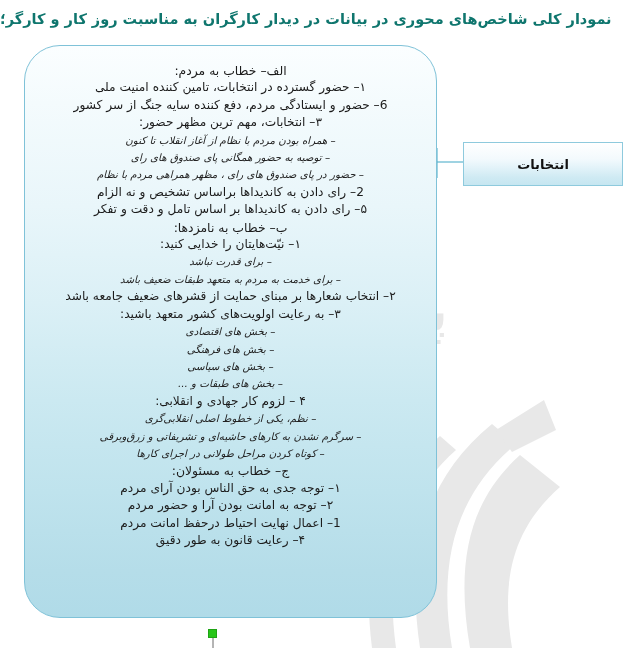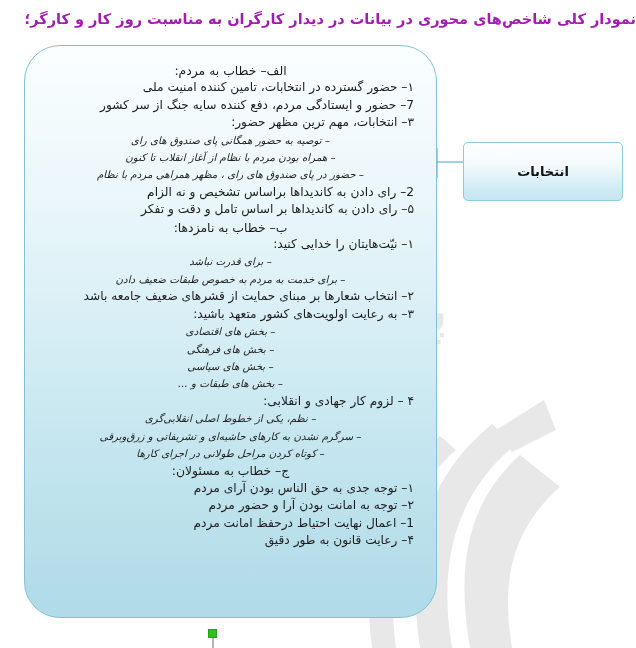--- a/index.html
+++ b/index.html
@@ -29,26 +29,26 @@
     font-family: "DejaVu Sans", "Liberation Sans", sans-serif;
     font-weight: 700;
   }
 
   
   #slide-title {
     position: absolute;
     top: 10px;
     left: 0;
     width: 636px;
-    text-align: right;
+    text-align: left;
     z-index: 6;
     font-family: "DejaVu Sans", "Liberation Sans", sans-serif;
     font-size: 14.5px;
     font-weight: 700;
-    color: #a21caf;
+    color: #0f766e;
     letter-spacing: 0px;
     line-height: 1.3;
     direction: rtl;
   }
 
   
   #connectors {
     position: absolute;
     inset: 0;
     z-index: 2;
@@ -91,44 +91,45 @@
   .lvl-head {
     font-size: 12.4px;
     font-weight: 400;
     text-align: center;
     line-height: 17.4px;
     font-family: "DejaVu Sans", "Liberation Sans", sans-serif;
   }
   .lvl-num {
     font-size: 12.2px;
     font-weight: 400;
+    text-align: center;
     line-height: 17.4px;
     font-family: "DejaVu Sans", "Liberation Sans", sans-serif;
   }
   
   .lvl-sub {
     font-size: 10.3px;
     font-weight: 400;
     font-style: italic;
     text-align: center;
     line-height: 17.4px;
     color: #222;
     font-family: "DejaVu Sans", "Liberation Sans", sans-serif;
   }
 
   
   #node-elections {
     position: absolute;
     left: 463px;
     top: 142px;
     width: 160px;
-    height: 59px;
+    height: 44px;
     box-sizing: border-box;
     border: 1px solid #8ecadd;
-    border-radius: 5px;
+    border-radius: 0;
     background: linear-gradient(to bottom,
                  #ffffff 0%,
                  #f3fafd 38%,
                  #e3f3f9 58%,
                  #cfeaf3 82%,
                  #c6e6f1 100%);
     z-index: 4;
     display: flex;
     align-items: center;
     justify-content: center;
@@ -180,31 +181,31 @@
   <path d="M437 162 L 463 162" stroke="#5fb6cf" stroke-width="1.2" fill="none"></path>
   <path d="M437 148 L 437 178" stroke="#5fb6cf" stroke-width="1.2" fill="none"></path>
 
   <path d="M213 634 L 213 648" stroke="#6a6a6a" stroke-width="1" fill="none"></path>
 </svg>
 
 <div id="content-box">
   <div id="content-lines">
       <div class="body-line lvl-head">الف– خطاب به مردم:</div>
       <div class="body-line lvl-num">۱– حضور گسترده در انتخابات، تامین کننده امنیت ملی</div>
-      <div class="body-line lvl-num">7– حضور و ایستادگی مردم، دفع کننده سایه جنگ از سر کشور</div>
+      <div class="body-line lvl-num">6– حضور و ایستادگی مردم، دفع کننده سایه جنگ از سر کشور</div>
       <div class="body-line lvl-num">۳– انتخابات، مهم ترین مظهر حضور:</div>
+      <div class="body-line lvl-sub">– همراه بودن مردم با نظام از آغاز انقلاب تا کنون</div>
       <div class="body-line lvl-sub">– توصیه به حضور همگانی پای صندوق های رای</div>
-      <div class="body-line lvl-sub">– همراه بودن مردم با نظام از آغاز انقلاب تا کنون</div>
       <div class="body-line lvl-sub">– حضور در پای صندوق های رای ، مظهر همراهی مردم با نظام</div>
       <div class="body-line lvl-num">2– رای دادن به کاندیداها براساس تشخیص و نه الزام</div>
       <div class="body-line lvl-num">۵– رای دادن به کاندیداها بر اساس تامل و دقت و تفکر</div>
       <div class="body-line lvl-head">ب– خطاب به نامزدها:</div>
       <div class="body-line lvl-num">۱– نیّت‌هایتان را خدایی کنید:</div>
       <div class="body-line lvl-sub">– برای قدرت نباشد</div>
-      <div class="body-line lvl-sub">– برای خدمت به مردم به خصوص طبقات ضعیف دادن</div>
+      <div class="body-line lvl-sub">– برای خدمت به مردم به متعهد طبقات ضعیف باشد</div>
       <div class="body-line lvl-num">۲– انتخاب شعارها بر مبنای حمایت از قشرهای ضعیف جامعه باشد</div>
       <div class="body-line lvl-num">۳– به رعایت اولویت‌های کشور متعهد باشید:</div>
       <div class="body-line lvl-sub">– بخش های اقتصادی</div>
       <div class="body-line lvl-sub">– بخش های فرهنگی</div>
       <div class="body-line lvl-sub">– بخش های سیاسی</div>
       <div class="body-line lvl-sub">– بخش های طبقات و ...</div>
       <div class="body-line lvl-num">۴ – لزوم کار جهادی و انقلابی:</div>
       <div class="body-line lvl-sub">– نظم، یکی از خطوط اصلی انقلابی‌گری</div>
       <div class="body-line lvl-sub">– سرگرم نشدن به کارهای حاشیه‌ای و تشریفاتی و زرق‌وبرقی</div>
       <div class="body-line lvl-sub">– کوتاه کردن مراحل طولانی در اجرای کارها</div>

